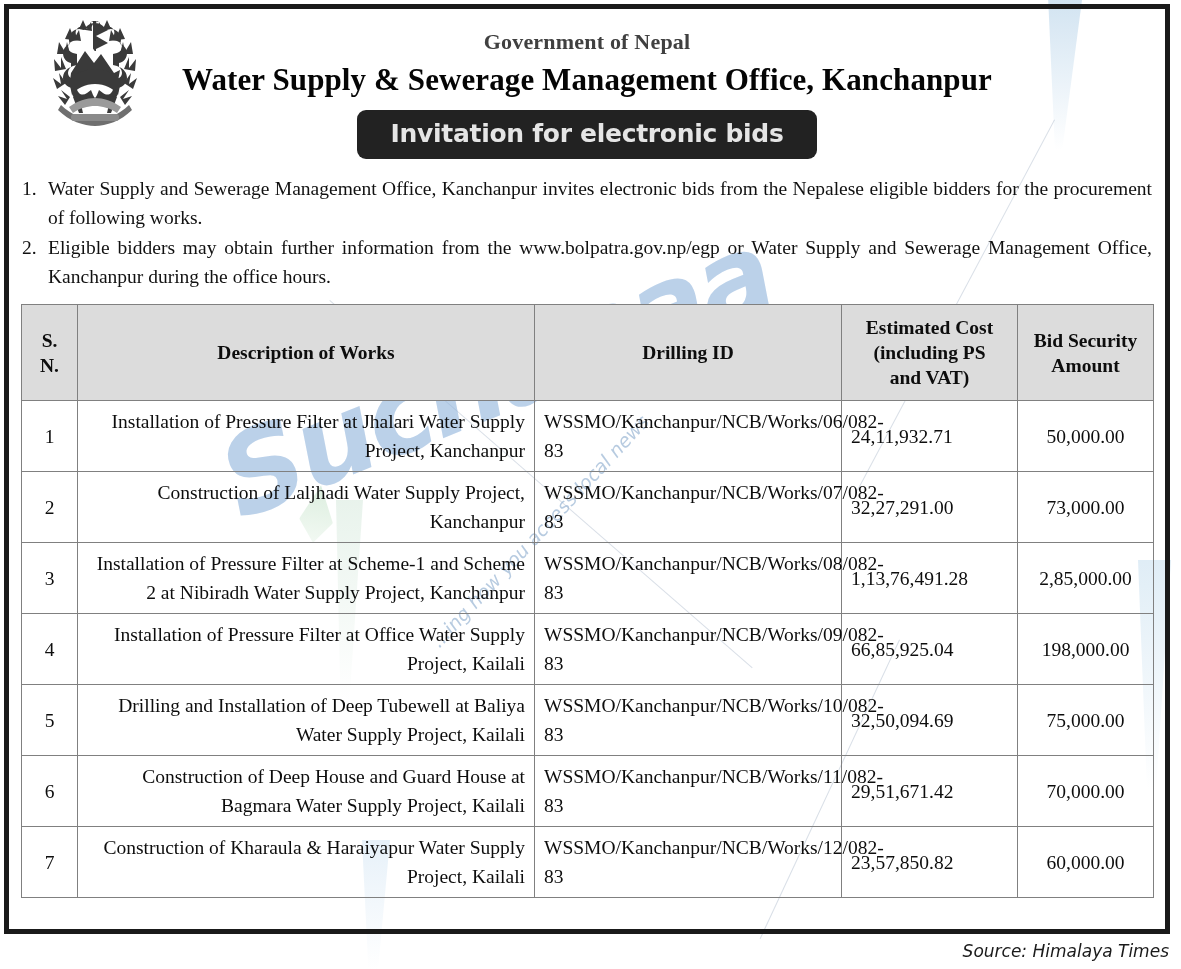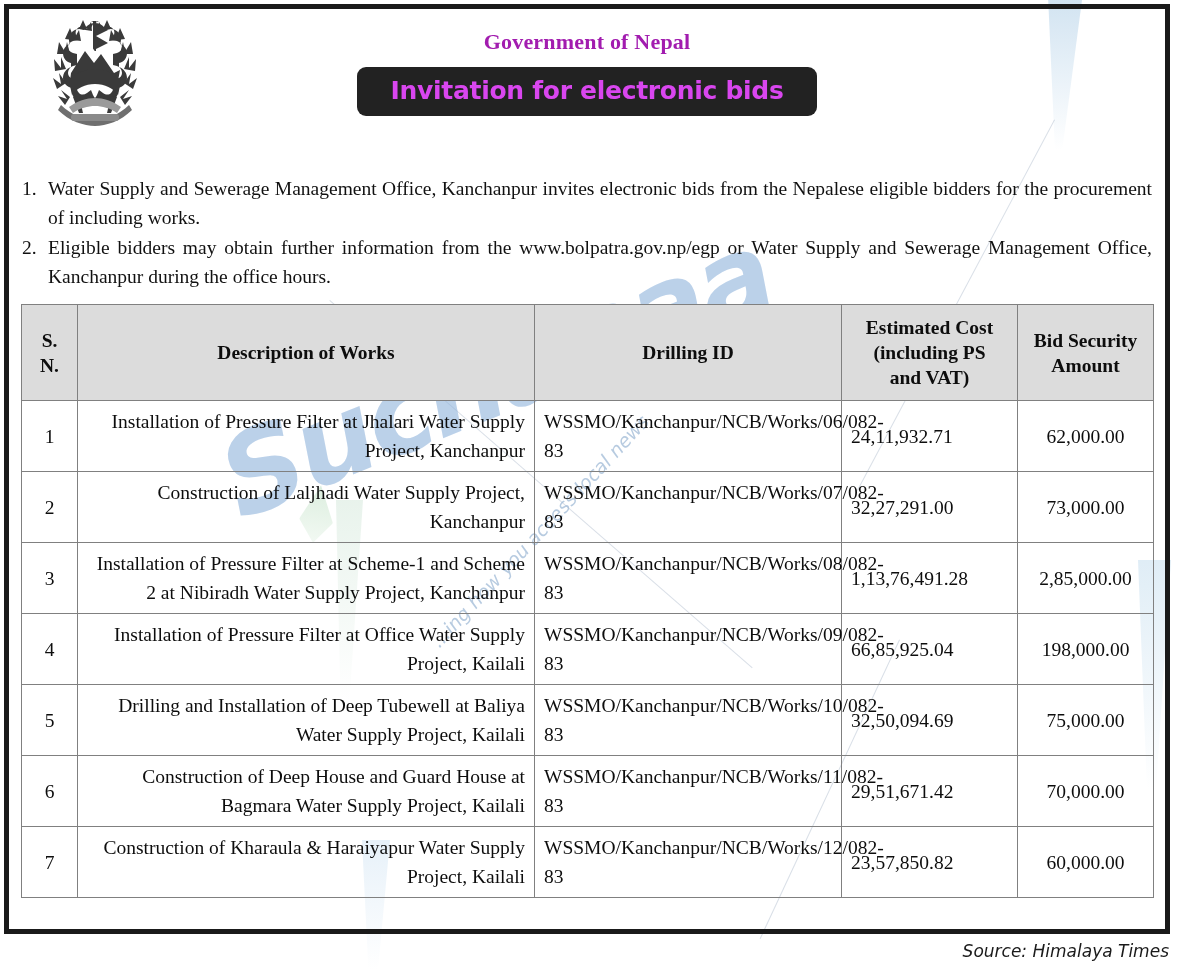--- a/index.html
+++ b/index.html
@@ -117,36 +117,36 @@
   #emblem {
     position: absolute;
     left: 26px; top: 10px;
     width: 120px; height: 112px;
   }
   .gov-line {
     text-align: center;
     font-size: 22px;
     font-weight: bold;
     padding-top: 20px;
-    color: #a21caf;
+    color: #404040;
     letter-spacing: .2px;
   }
   .office-line {
     text-align: center;
     font-size: 31px;
     font-weight: bold;
     margin-top: 7px;
     color: #050505;
     letter-spacing: .1px;
   }
   .banner-wrap { text-align: center; margin-top: 12px; }
   .banner {
     display: inline-block;
     background: #222222;
-    color: #d946ef;
+    color: #e5e5e5;
     font-family: "DejaVu Sans", sans-serif;
     font-weight: bold;
     font-size: 25px;
     padding: 9px 34px 11px 34px;
     border-radius: 9px;
     letter-spacing: -.3px;
   }
 
   
   .clauses { margin: 13px 13px 0 13px; }
@@ -289,29 +289,30 @@
           <path d="M82 78 l-6 16 l-4 0 l4 -17 z"></path>
 
           <path d="M34 88 c8 -6 18 -9 26 -9 c8 0 18 3 26 9 l-4 6 c-7 -5 -15 -7 -22 -7 c-7 0 -15 2 -22 7 z" fill="#9a9a9a"></path>
 
           <path d="M26 86 c10 10 24 15 34 15 c10 0 24 -5 34 -15 l3 5 c-11 11 -26 16 -37 16 c-11 0 -26 -5 -37 -16 z" fill="#6f6f6f"></path>
           <rect x="36" y="95" width="48" height="7" rx="3" fill="#8a8a8a"></rect>
         </g>
       </svg>
 
       <div class="gov-line">Government of Nepal</div>
+      <div class="office-line">Water Supply &amp; Sewerage Management Office, Kanchanpur</div>
       <div class="banner-wrap">
         <span class="banner">Invitation for electronic bids</span>
       </div>
     </div>
 
     <div class="clauses">
       <div class="clause">
         <span class="num">1.</span>
-        <span class="txt">Water Supply and Sewerage Management Office, Kanchanpur invites electronic bids from the Nepalese eligible bidders for the procurement of including works.</span>
+        <span class="txt">Water Supply and Sewerage Management Office, Kanchanpur invites electronic bids from the Nepalese eligible bidders for the procurement of following works.</span>
       </div>
       <div class="clause">
         <span class="num">2.</span>
         <span class="txt">Eligible bidders may obtain further information from the www.bolpatra.gov.np/egp or Water Supply and Sewerage Management Office, Kanchanpur during the office hours.</span>
       </div>
     </div>
 
     <div class="tbl-wrap">
       <table class="bids">
         <colgroup>
@@ -339,21 +340,21 @@
               <div>Amount</div>
             </th>
           </tr>
         </thead>
         <tbody id="bids-body">
             <tr>
               <td class="c-sn">1</td>
               <td class="c-desc">Installation of Pressure Filter at Jhalari Water Supply Project, Kanchanpur</td>
               <td class="c-cid">WSSMO/Kanchanpur/NCB/Works/06/082-83</td>
               <td class="c-cost">24,11,932.71</td>
-              <td class="c-sec">62,000.00</td>
+              <td class="c-sec">50,000.00</td>
             </tr>
             <tr>
               <td class="c-sn">2</td>
               <td class="c-desc">Construction of Laljhadi Water Supply Project, Kanchanpur</td>
               <td class="c-cid">WSSMO/Kanchanpur/NCB/Works/07/082-83</td>
               <td class="c-cost">32,27,291.00</td>
               <td class="c-sec">73,000.00</td>
             </tr>
             <tr>
               <td class="c-sn">3</td>

